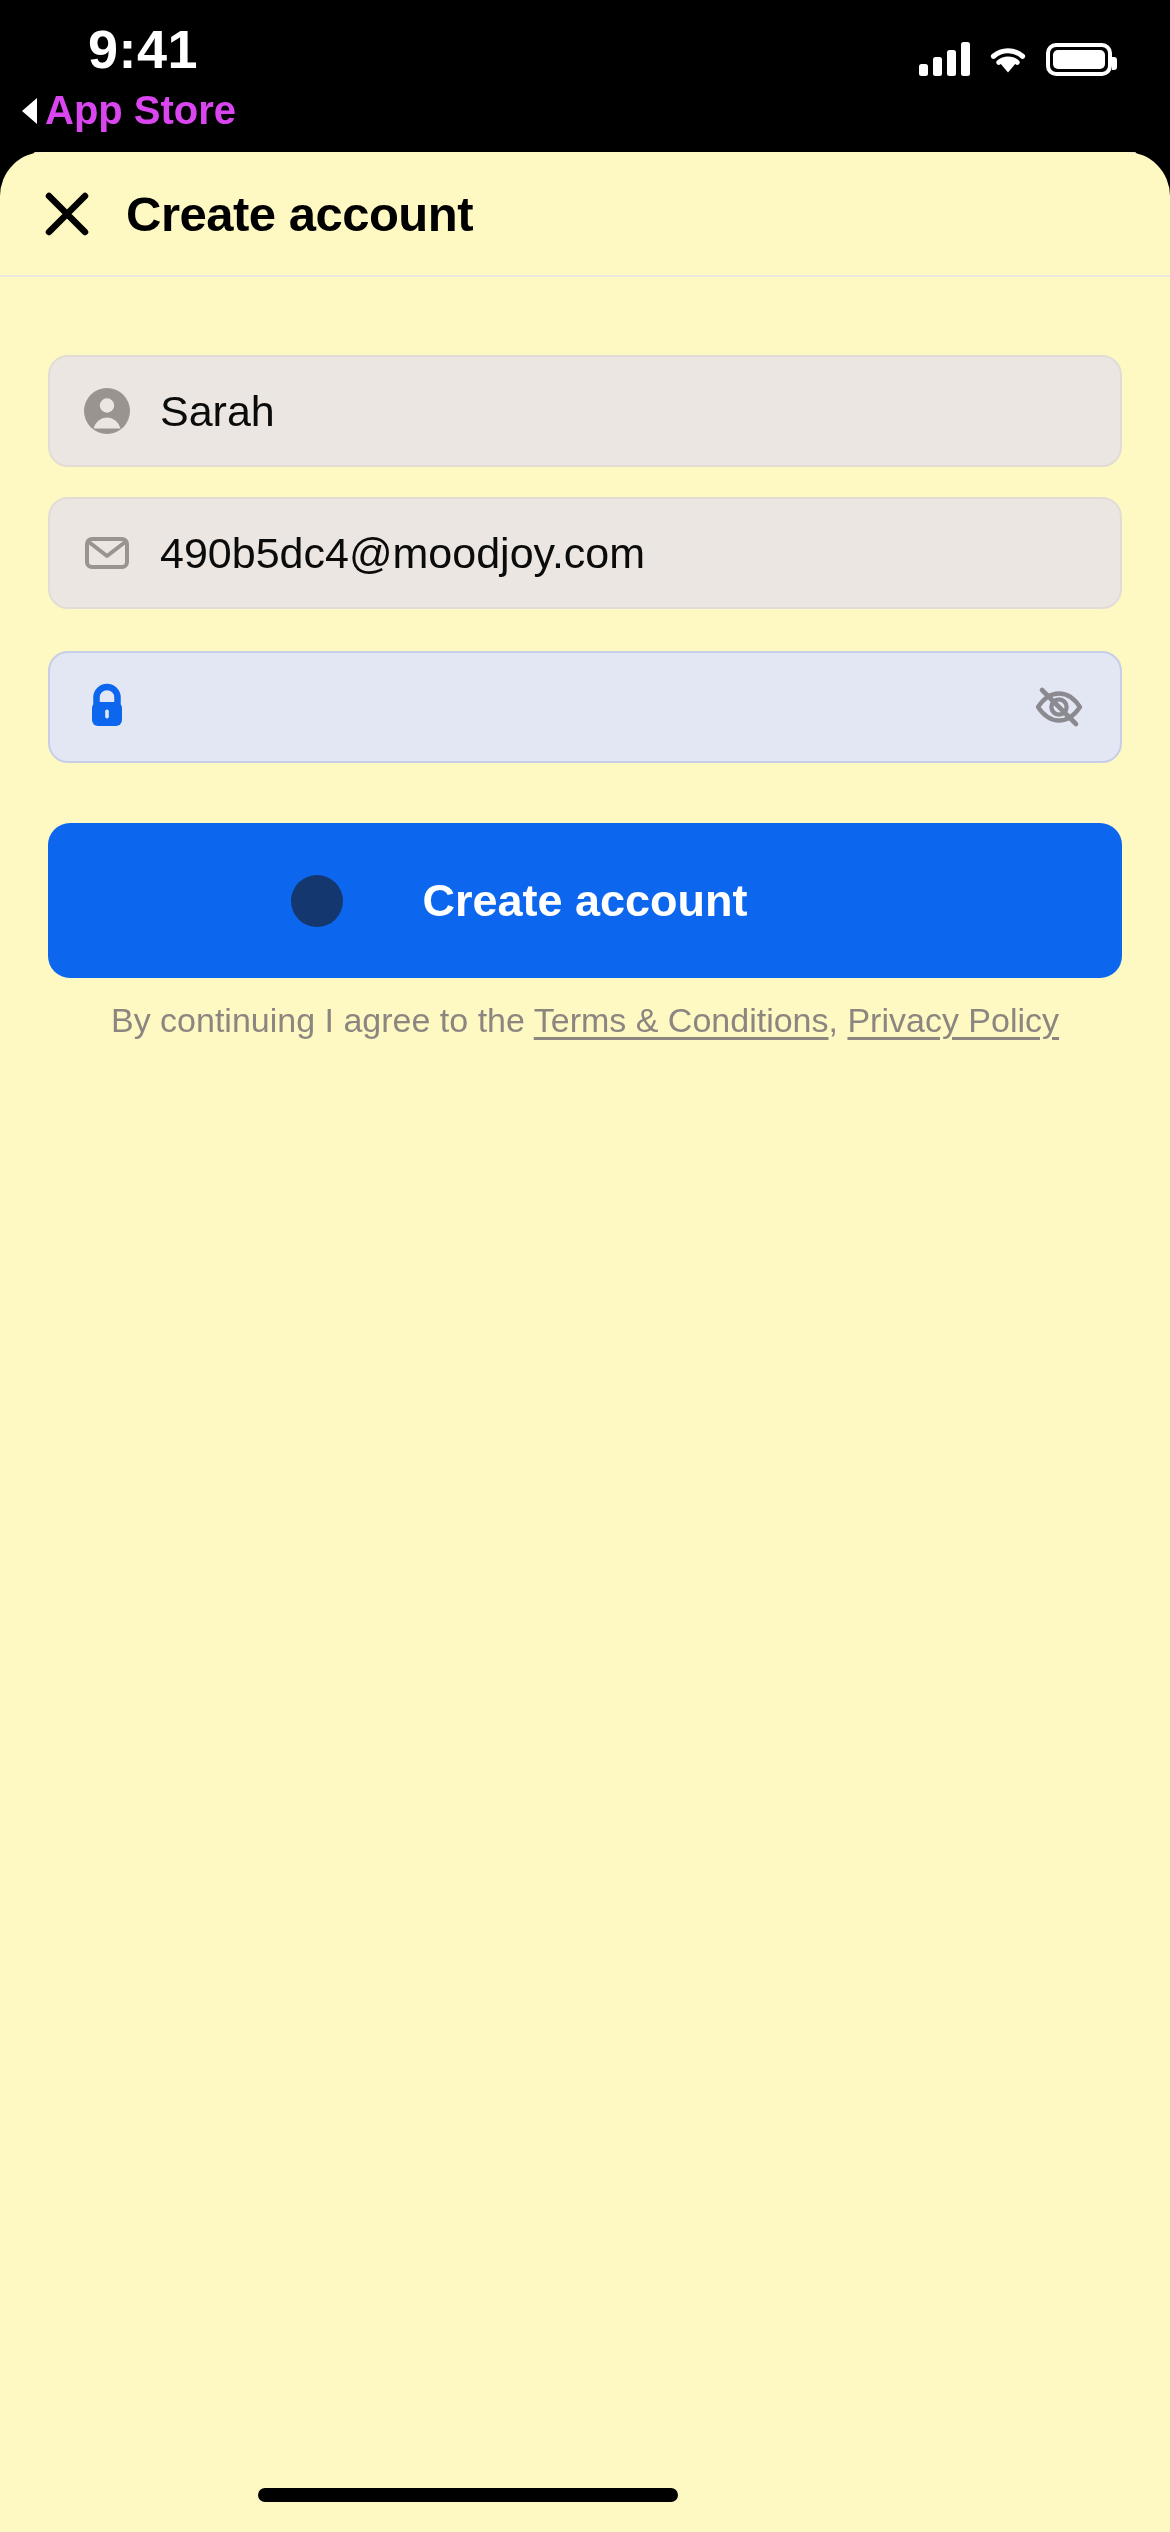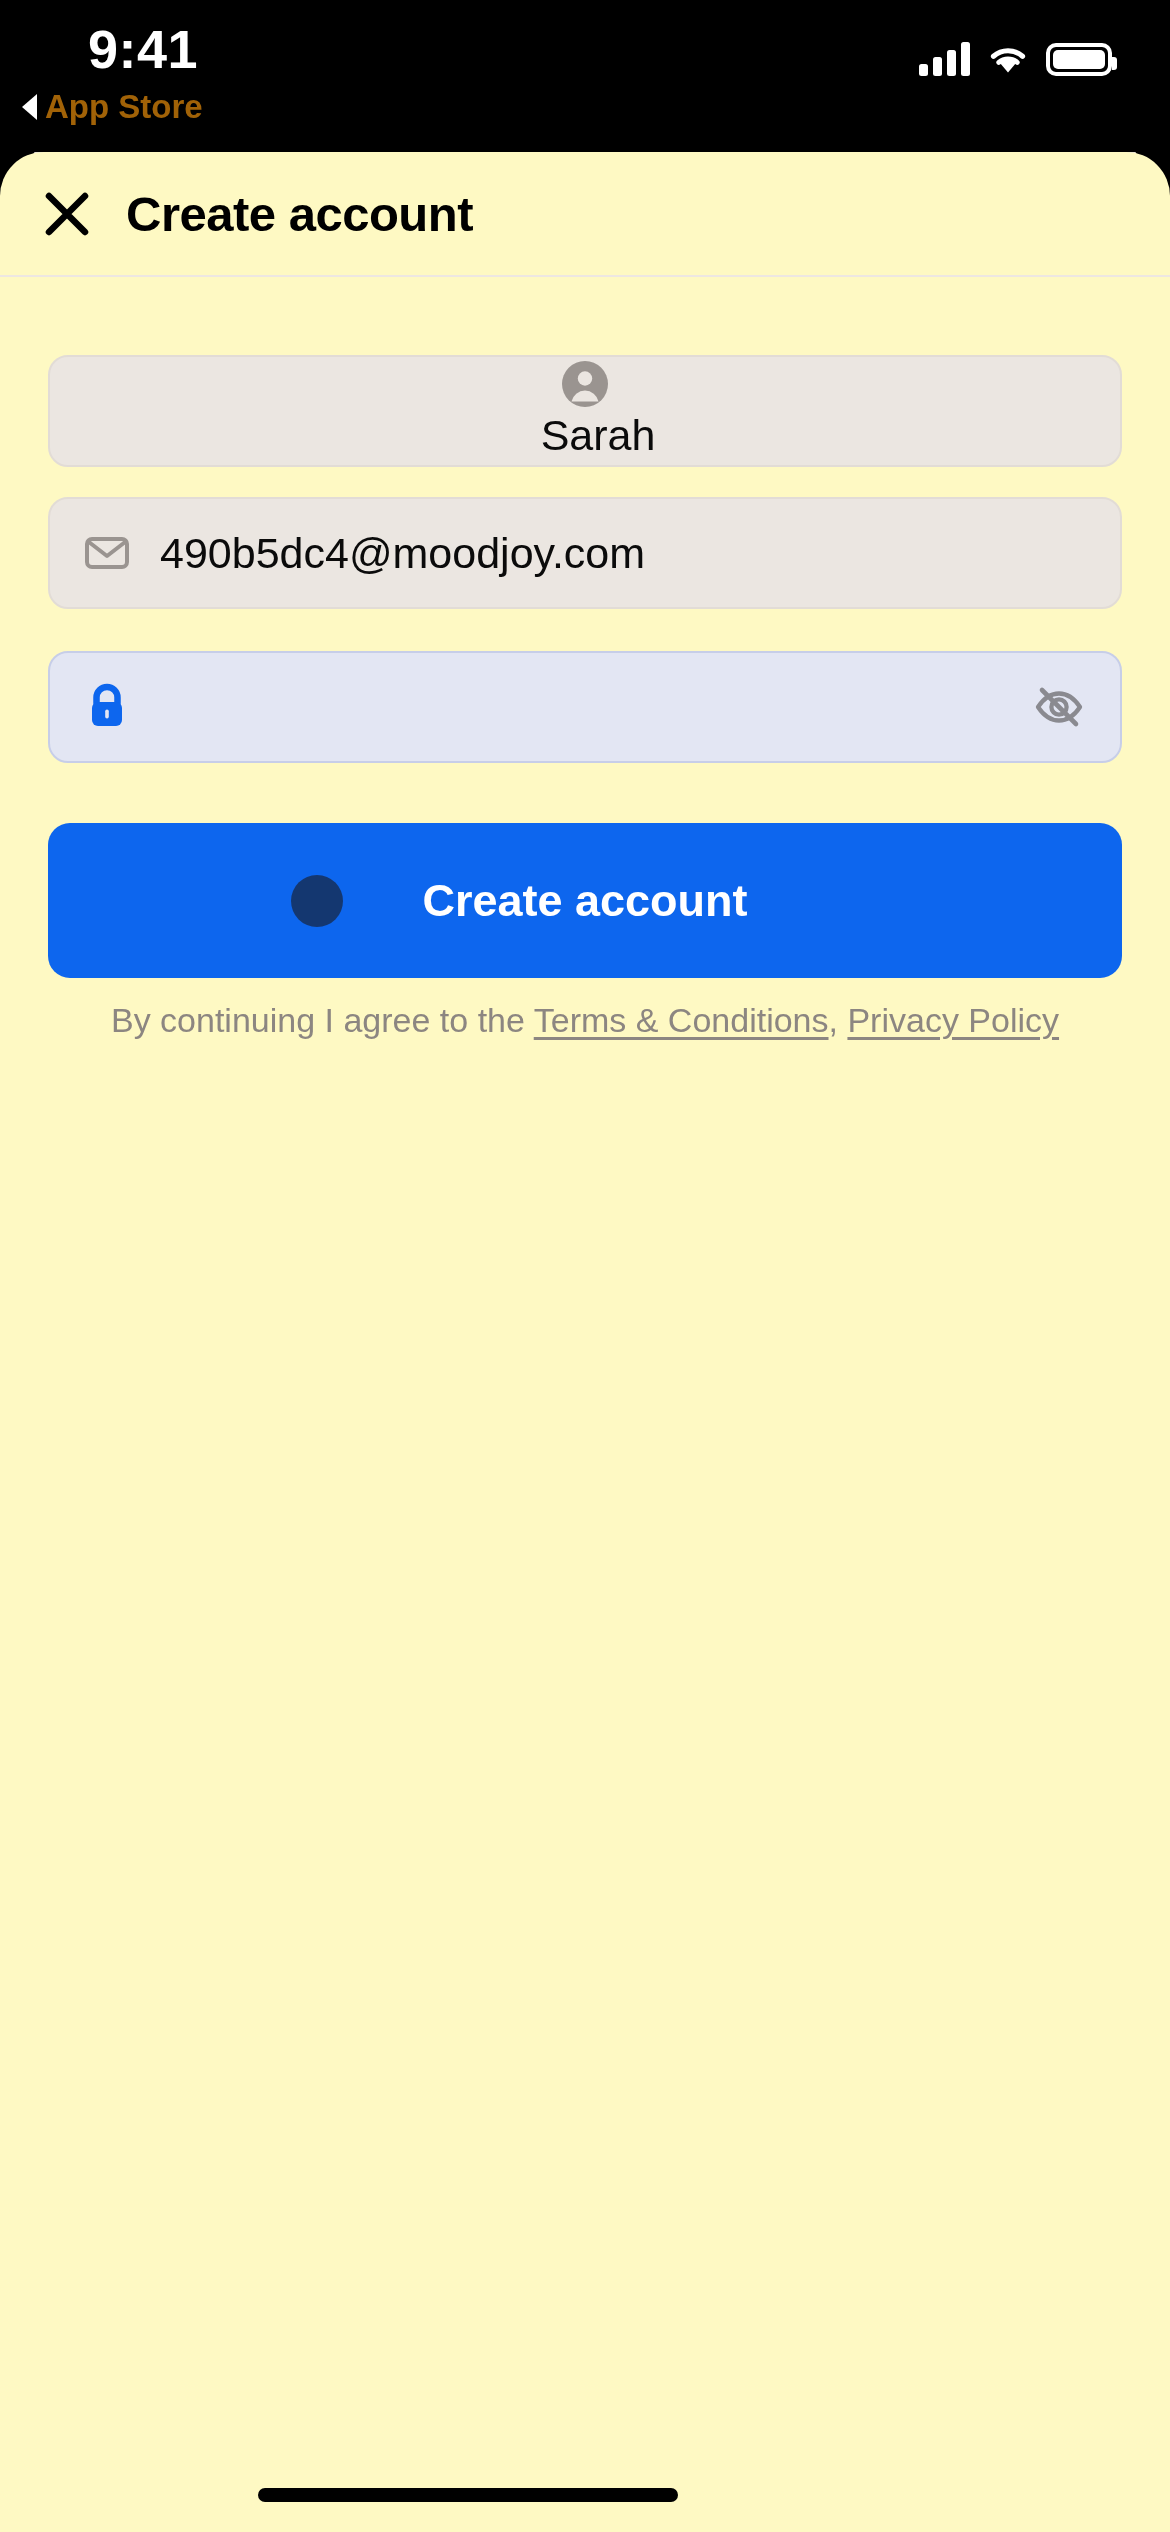--- a/index.html
+++ b/index.html
@@ -31,21 +31,21 @@
     position:absolute; left:22px; top:88px;
     display:flex; align-items:center; gap:8px;
   }
   .sb-back-caret {
     width:0; height:0;
     border-top:13px solid transparent;
     border-bottom:13px solid transparent;
     border-right:15px solid #fff;
   }
   .sb-back-label {
-    font-size:33px; font-weight:700; color:#a16207;
+    font-size:40px; font-weight:700; color:#d946ef;
   }
   .sb-right {
     position:absolute; right:58px; top:42px;
     display:flex; align-items:flex-end; gap:17px;
   }
   .bars { display:flex; align-items:flex-end; gap:5px; height:34px; }
   .bars i { display:block; width:9px; background:#fff; border-radius:2.5px; }
   .bars i:nth-child(1){ height:12px; }
   .bars i:nth-child(2){ height:19px; }
   .bars i:nth-child(3){ height:26px; }
@@ -119,21 +119,21 @@
     margin-top:0;
   }
   .field.plain {
     background:#EBE6E1;
     border:2px solid #E2DCD6;
   }
   .field.focused {
     background:#E3E6F3;
     border:2px solid #C7CEE8;
   }
-  #name-field  { margin-top:78px;flex-direction:column; }
+  #name-field  { margin-top:78px; }
   #email-field { margin-top:30px; }
   #password-field { margin-top:42px; }
 
   .field-icon {
     width:54px; height:54px;
     display:flex; align-items:center; justify-content:center;
     flex:0 0 auto;
   }
   .field-value {
     margin-left:26px;

